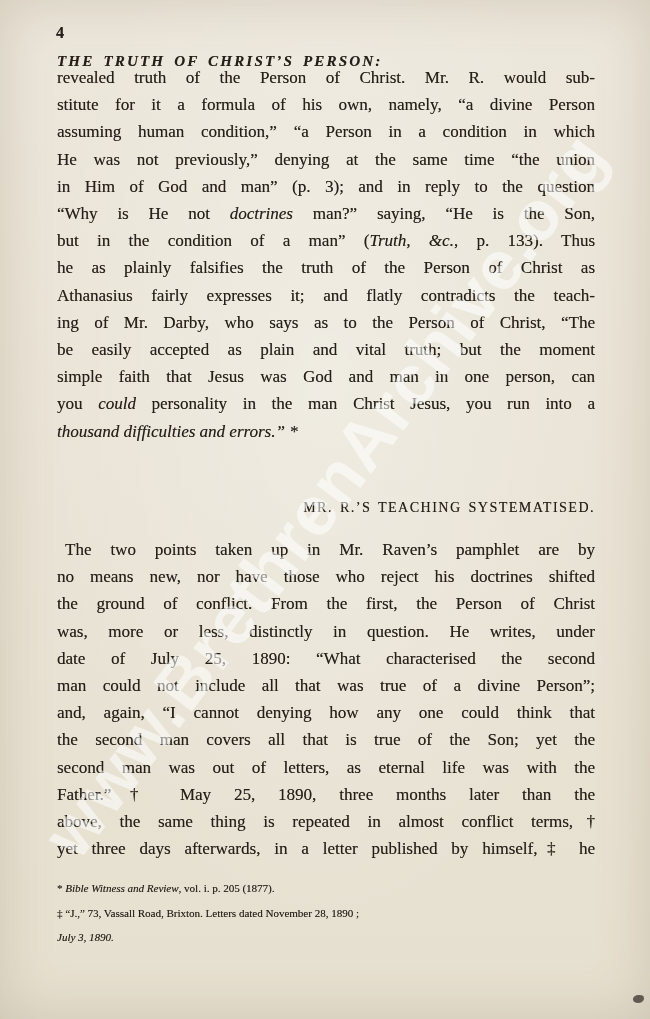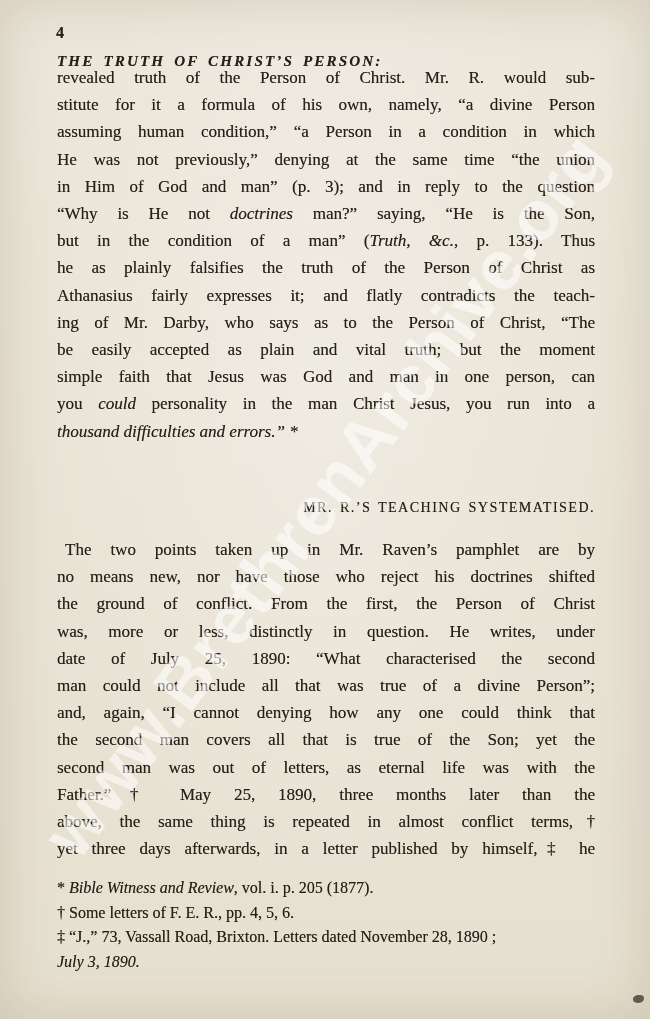--- a/index.html
+++ b/index.html
@@ -35,21 +35,21 @@
   .para2 .tline:first-child{text-indent:8px;}
   .tline{text-align:justify;text-align-last:justify;}
   .tline.tlast{text-align-last:left;font-style:italic;}
   .section-heading{
     position:absolute;top:500px;left:57px;width:538px;
     text-align:right;
     font-size:14px;letter-spacing:1.5px;word-spacing:2px;
   }
   .footnotes{
     top:876px;
-    font-size:16px;line-height:24.5px;
+    font-size:11px;line-height:24.5px;
   }
   .footnotes .tline{text-align:left;text-align-last:auto;}
   .watermark{
     position:absolute;left:-180px;top:455px;width:1010px;
     text-align:center;
     transform:rotate(-53deg);
     font-family:"Liberation Sans","DejaVu Sans",sans-serif;
     font-weight:bold;font-size:70px;letter-spacing:1px;
     color:rgba(255,255,255,0.55);
     text-shadow:none;
@@ -98,21 +98,20 @@
       <div class="tline">and, again, “I cannot denying how any one could think that</div>
       <div class="tline">the second man covers all that is true of the Son; yet the</div>
       <div class="tline">second man was out of letters, as eternal life was with the</div>
       <div class="tline">Father.”†  May 25, 1890, three months later than the</div>
       <div class="tline">above, the same thing is repeated in almost conflict terms,†</div>
       <div class="tline">yet three days afterwards, in a letter published by himself,‡ he</div>
     </div>
 
   <div class="textblock footnotes">
       <div class="tline">* <i>Bible Witness and Review</i>, vol. i. p. 205 (1877).</div>
-      <div class="tline">† Some letters of F. E. R., pp. 4, 5, 6.</div>
       <div class="tline">‡ “J.,” 73, Vassall Road, Brixton.   Letters dated November 28, 1890 ;</div>
       <div class="tline tlast">July 3, 1890.</div>
     </div>
 
   <div class="watermark">www.BrethrenArchive.org</div>
 
   <div class="corner-mark"></div>
 </div>
 
 </body></html>

